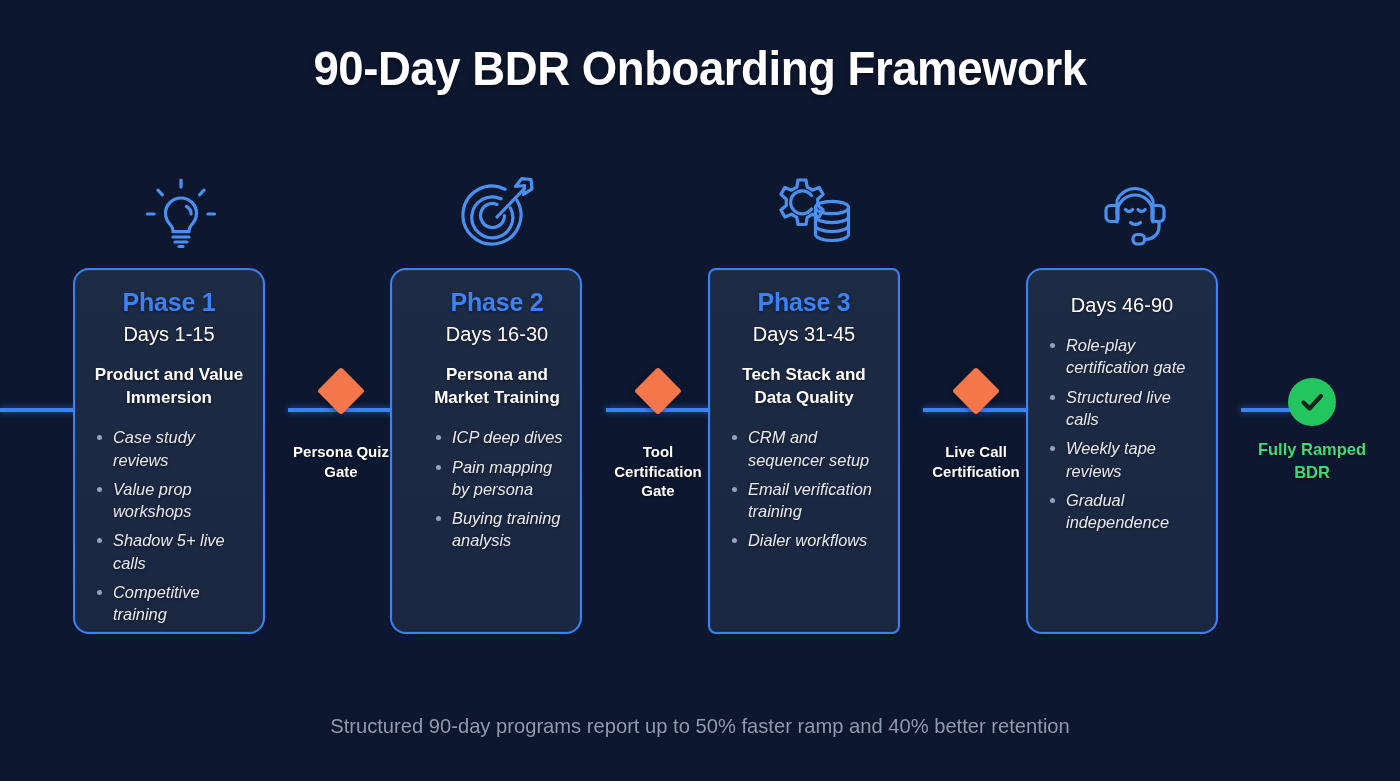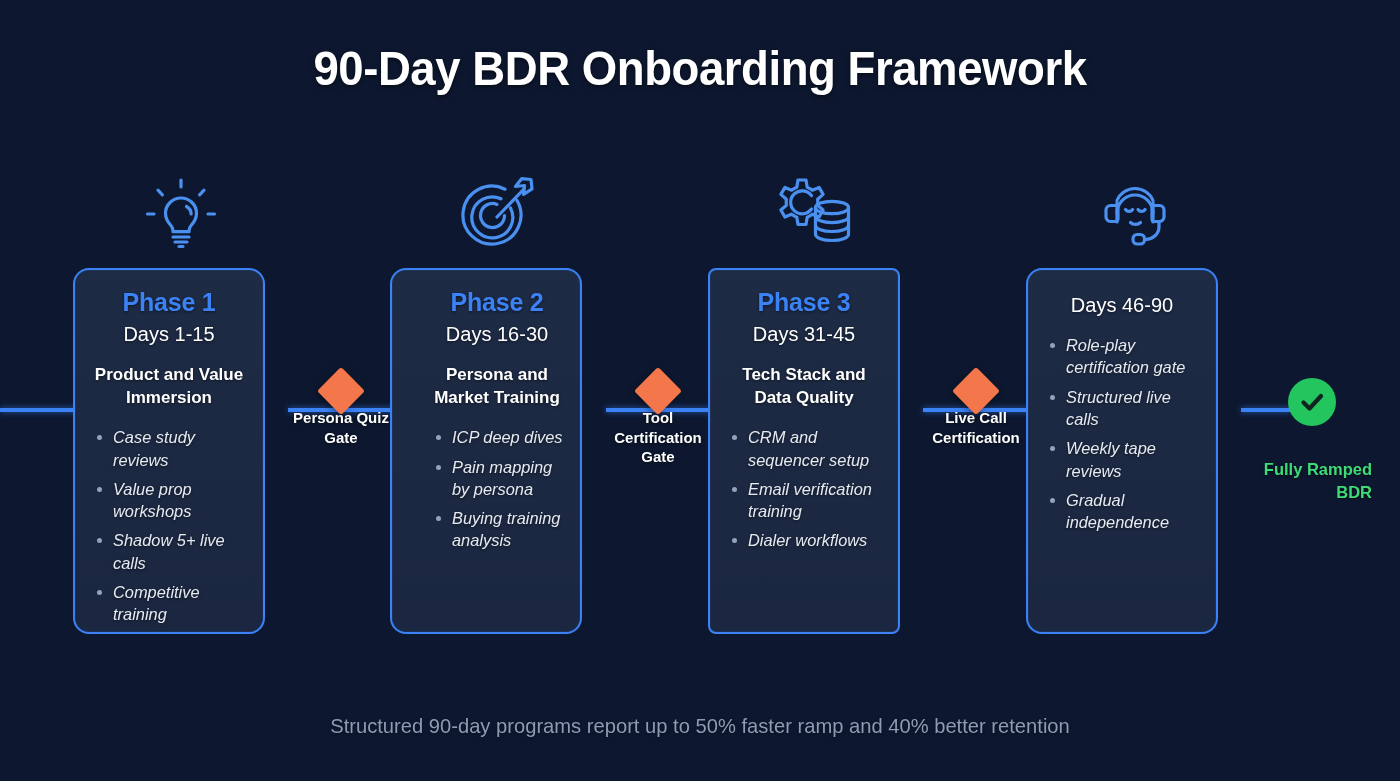--- a/index.html
+++ b/index.html
@@ -99,46 +99,45 @@
   }
   .diamond {
     width:34px; height:34px;
     background:#f4764b;
     margin:0 auto;
     transform:rotate(45deg);
     border-radius:3px;
     box-shadow:0 2px 6px rgba(0,0,0,.4);
   }
   .gate-label {
-    margin-top:0;
+    margin-top:34px;
     color:#ffffff;
     font-size:15px;
     font-weight:bold;
     line-height:1.3;
     text-shadow:0 1px 3px rgba(0,0,0,.6);
   }
 
   
   .endnode {
     position:absolute; top:378px; width:120px; text-align:center;
   }
   .check-circle {
     width:48px; height:48px; border-radius:50%;
     background:#22c55e;
     margin:0 auto;
     display:flex; align-items:center; justify-content:center;
   }
   .end-label {
-    margin-top:32px;
+    margin-top:12px;
     color:#3ddc77;
     font-size:16.5px;
     font-weight:bold;
     line-height:1.38;
     text-shadow:0 1px 3px rgba(0,0,0,.6);
-    text-align:right;
   }
 
   
   .footer {
     position:absolute; left:0; top:714px; width:1400px;
     text-align:center;
     color:#8e9bb3;
     font-size:21px;
     transform:scaleX(0.96);
     text-shadow:0 1px 3px rgba(0,0,0,.5);

